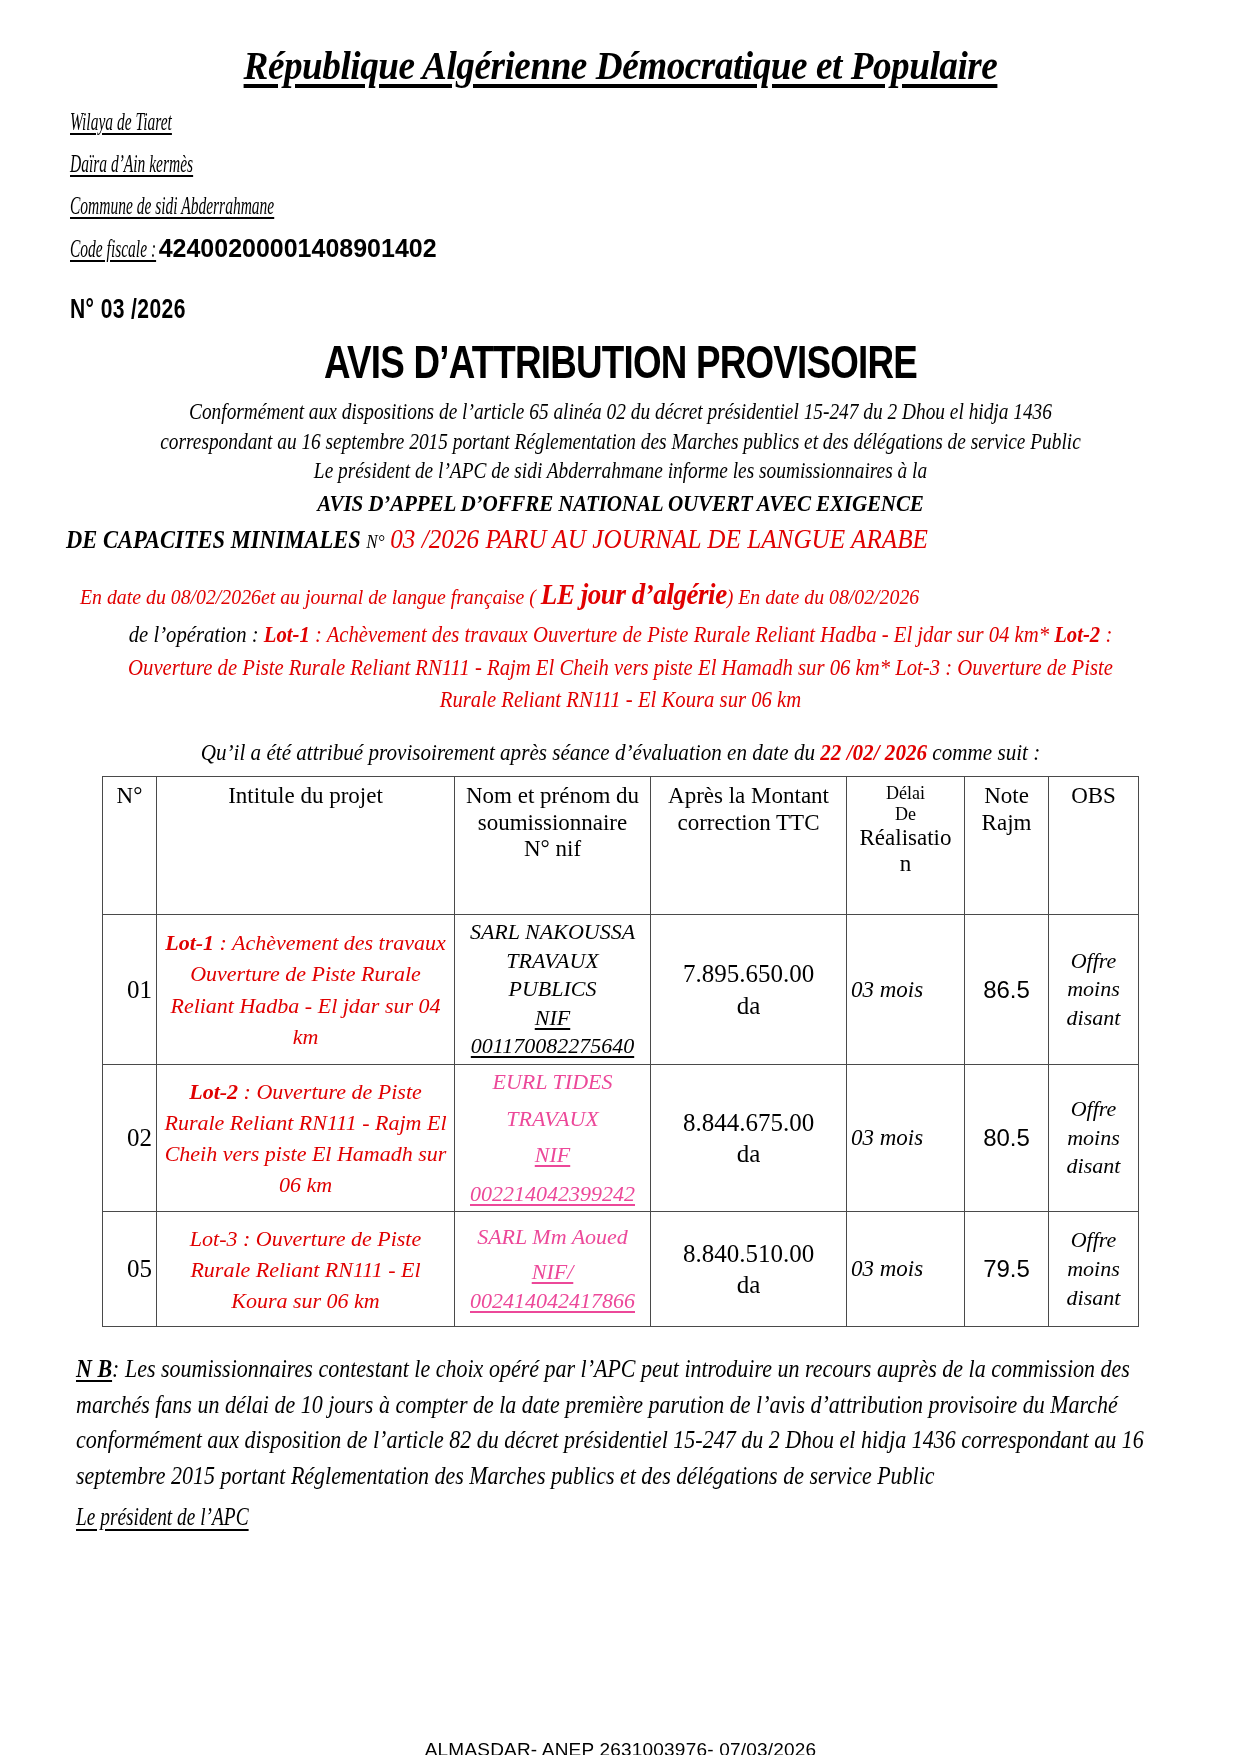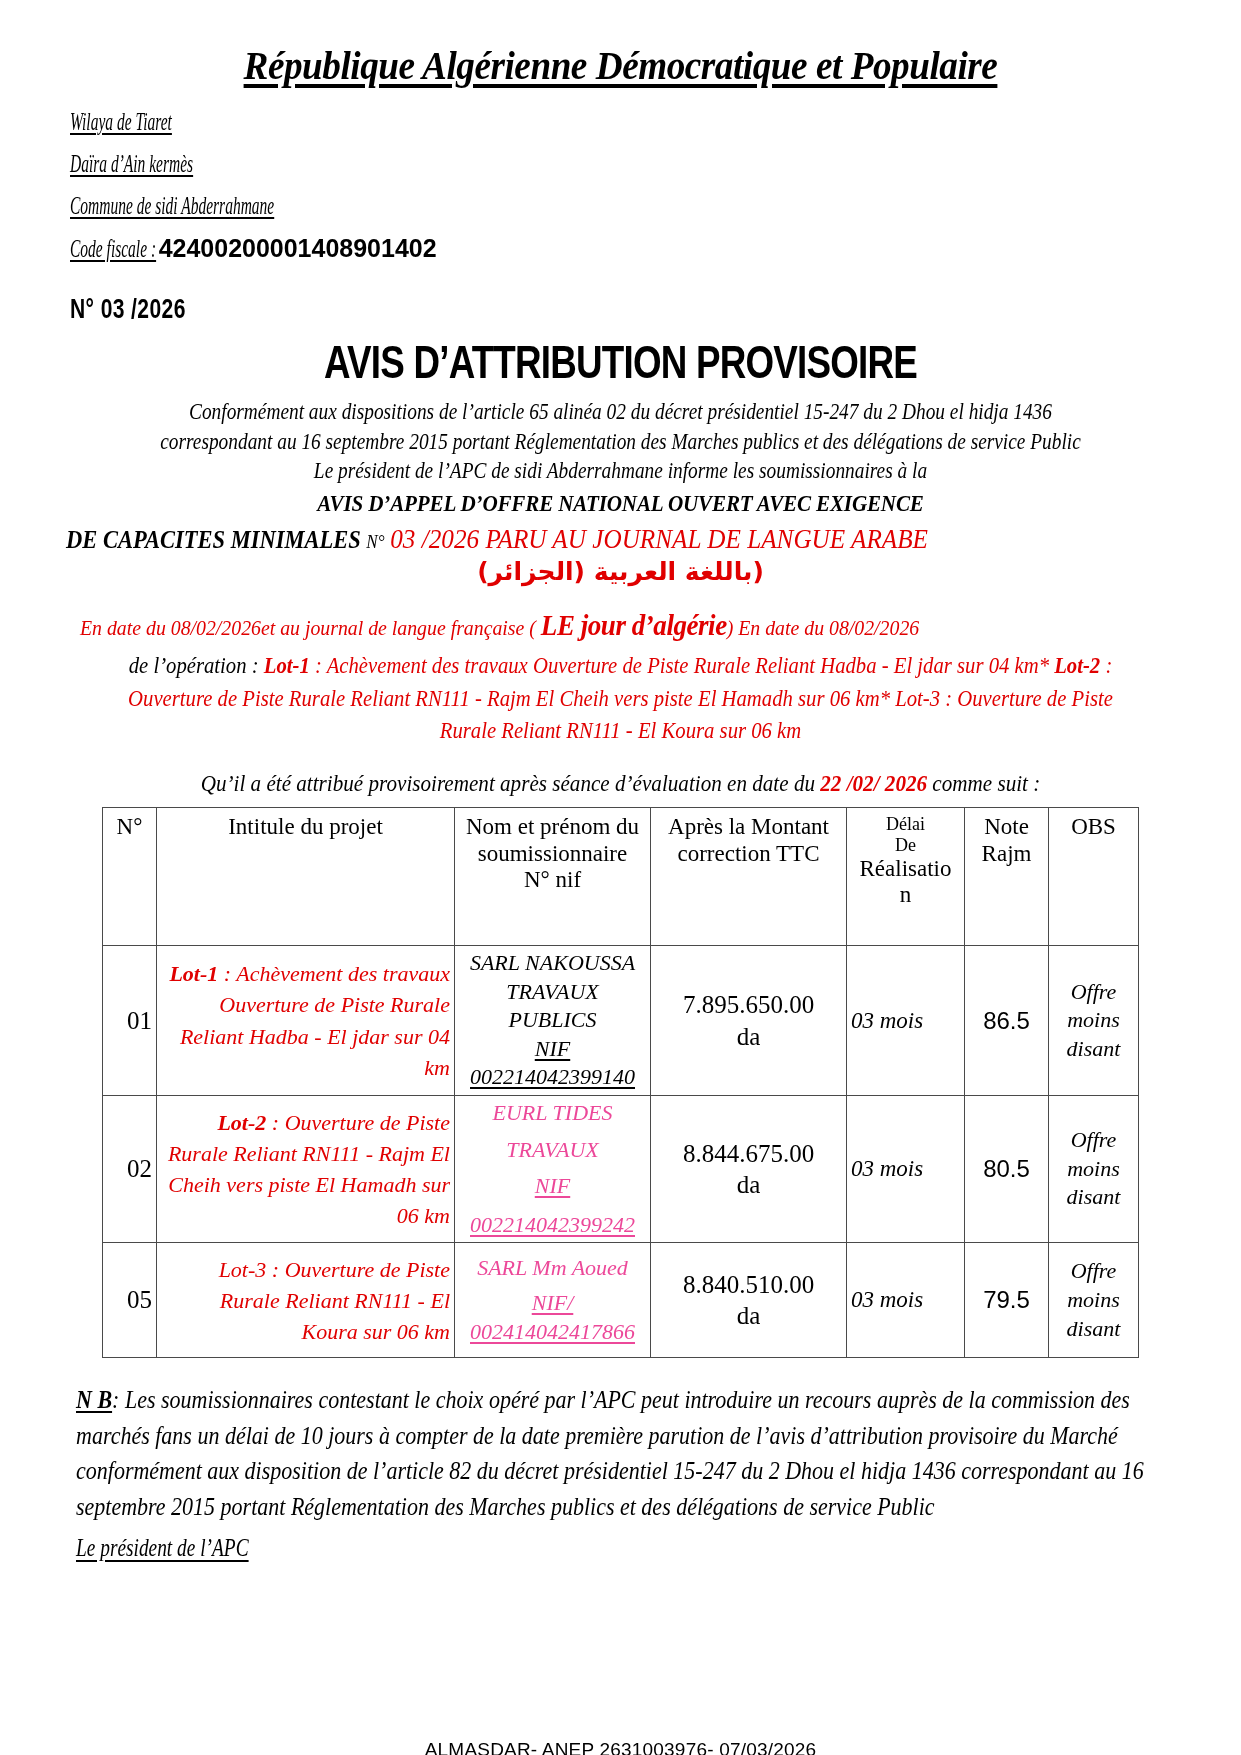--- a/index.html
+++ b/index.html
@@ -220,21 +220,21 @@
     text-align: right;
     font-family: "Liberation Serif", serif;
     font-size: 25px;
   }
   .cell-proj {
     font-family: "Liberation Serif", serif;
     font-style: italic;
     font-size: 22px;
     line-height: 1.42;
     color: #e00000;
-    text-align: right;
+    text-align: center;
     padding-left: 8px;
   }
   .cell-proj .lot { font-weight: bold; }
   .cell-soum {
     text-align: center;
     font-family: "Liberation Serif", serif;
     font-style: italic;
     font-size: 22px;
     line-height: 1.30;
   }
@@ -326,21 +326,20 @@
   <div class="para p-conform">Conformément aux dispositions de l’article 65 alinéa 02 du décret présidentiel 15-247 du 2 Dhou el hidja 1436 correspondant au 16 septembre 2015 portant Réglementation des Marches publics et des délégations de service Public Le président de l’APC de sidi Abderrahmane  informe les soumissionnaires à la</div>
 
   <div class="sub-title">AVIS D’APPEL  D’OFFRE NATIONAL OUVERT AVEC EXIGENCE</div>
 
   <div class="capacites-row">
     <span>DE CAPACITES MINIMALES</span>
     <span class="small-no">N°</span>
     <span class="red-big">03 /2026 PARU AU JOURNAL DE LANGUE  ARABE</span>
   </div>
 
-  <div class="arabic-line">(باللغة العربية (الجزائر)</div>
 
   
   <div class="journal-para">
     <span>En date du 08/02/2026et au  journal  de langue française (</span>
     <span class="jour">LE jour d’algérie</span><span>)</span>
     <span>En date du 08/02/2026</span>
   </div>
 
   
   <div class="op-para">
@@ -403,21 +402,21 @@
         <td class="cell-num" style="height:128px;">01</td>
         <td class="cell-proj">
           <span class="lot">Lot-1</span>
           <span>:  Achèvement des travaux Ouverture de  Piste  Rurale  Reliant   Hadba - El jdar  sur  04 km</span>
         </td>
         <td class="cell-soum">
           <div>SARL NAKOUSSA</div>
           <div>TRAVAUX</div>
           <div>PUBLICS</div>
           <div class="nif-u">NIF</div>
-          <div class="nif-u">002214042399140</div>
+          <div class="nif-u">001170082275640</div>
         </td>
         <td class="cell-mont">
           <div>7.895.650.00</div>
           <div>da</div>
         </td>
         <td class="cell-delai">03 mois</td>
         <td class="cell-note">86.5</td>
         <td class="cell-obs">
           <div>Offre</div>
           <div>moins</div>

